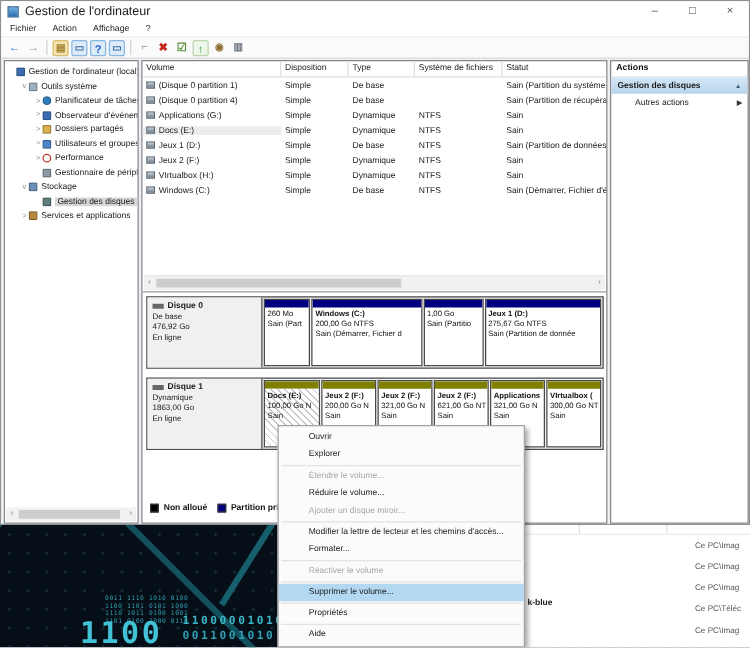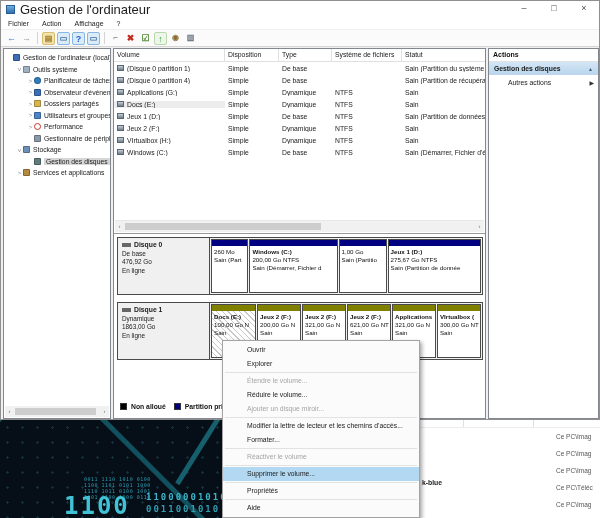--- a/index.html
+++ b/index.html
@@ -23,21 +23,21 @@
   .exp-hline{position:absolute;left:0;right:0;top:7px;height:1px;background:#ececec;}
   .exp-colline{position:absolute;top:0;width:1px;height:7px;background:#e0e0e0;}
   .exp-row{position:absolute;left:324px;font-size:6.5px;color:#555;white-space:nowrap;}
   .exp-file{position:absolute;left:190px;top:59px;font-size:6.8px;font-weight:bold;color:#1b1b1b;}
   .exp-status{position:absolute;left:16px;top:87px;font-size:6.3px;color:#6d6d6d;}
 
   
   .mmc{position:absolute;left:0;top:0;width:600px;height:420px;background:#f0f0f0;border:1px solid #8f8f8f;z-index:10;}
   .titlebar{position:relative;height:16px;background:#fff;display:flex;align-items:center;padding-left:5px;}
   .title-icon{width:9px;height:9px;flex:none;margin-right:5px;background:linear-gradient(#6fb1e4,#2f6fb0);border:1px solid #2a5d94;}
-  .title-text{font-size:13px;color:#1c1c1c;}
+  .title-text{font-size:10px;color:#1c1c1c;}
   .controls{position:absolute;right:0;top:0;display:flex;height:16px;}
   .ctrl{width:30px;text-align:center;line-height:15px;font-size:9px;color:#4a4a4a;}
   .menubar{height:12px;background:#fff;display:flex;align-items:center;padding-left:7px;}
   .menu-item{font-size:7px;color:#1c1c1c;margin-right:13px;}
   .toolbar{height:18px;background:#fbfbfb;border-top:1px solid #f0f0f0;border-bottom:1px solid #d6d6d6;display:flex;align-items:center;padding-left:3px;}
   .tb{width:13px;height:13px;margin:0 1px;text-align:center;line-height:12px;font-size:9px;font-weight:bold;border-radius:2px;}
   .tb-sep{width:1px;height:12px;background:#d4d4d4;margin:0 3px;}
   .tb-back{color:#2e7bd6;}
   .tb-fwd{color:#9aa0a6;}
   .tb-export{color:#9c7a22;background:#f3e3b2;border:1px solid #d8bd6b;font-size:8px;}

